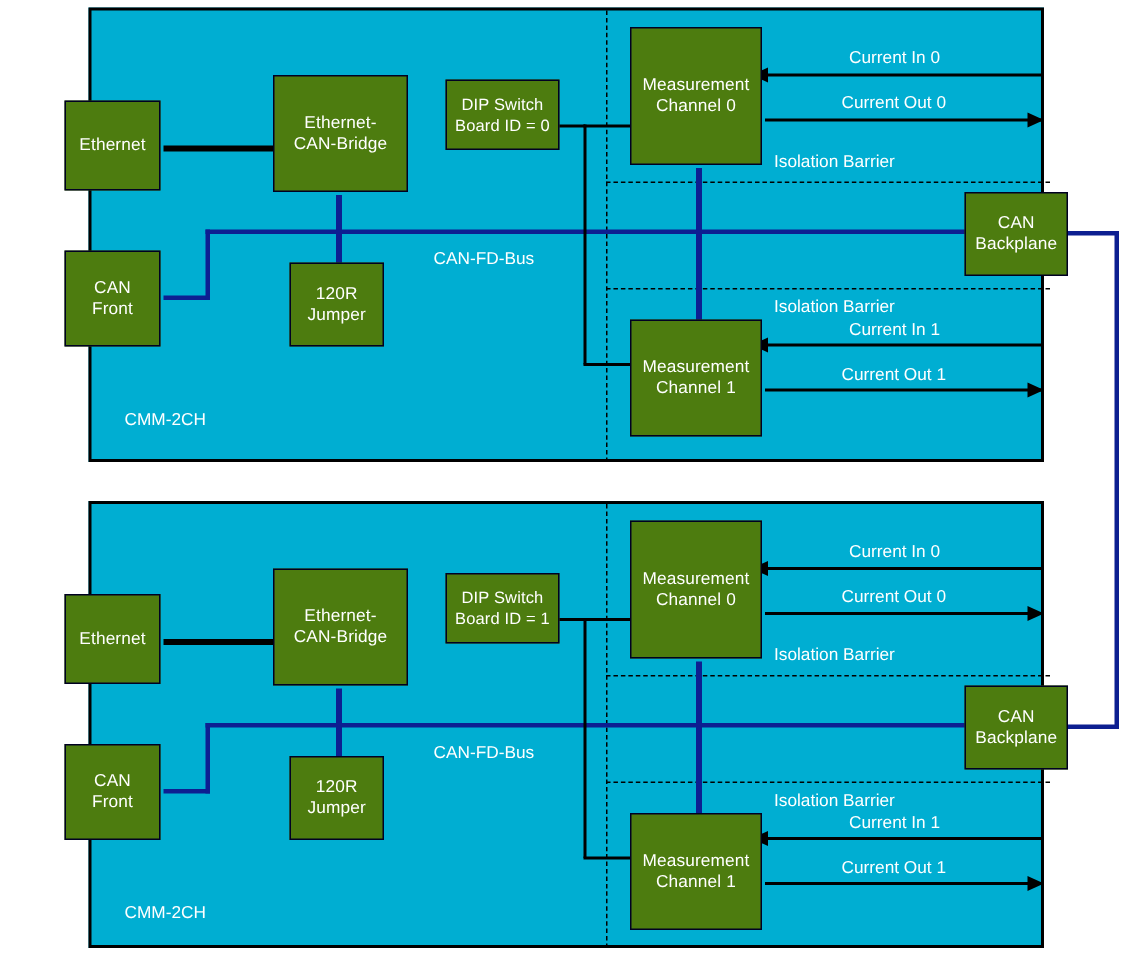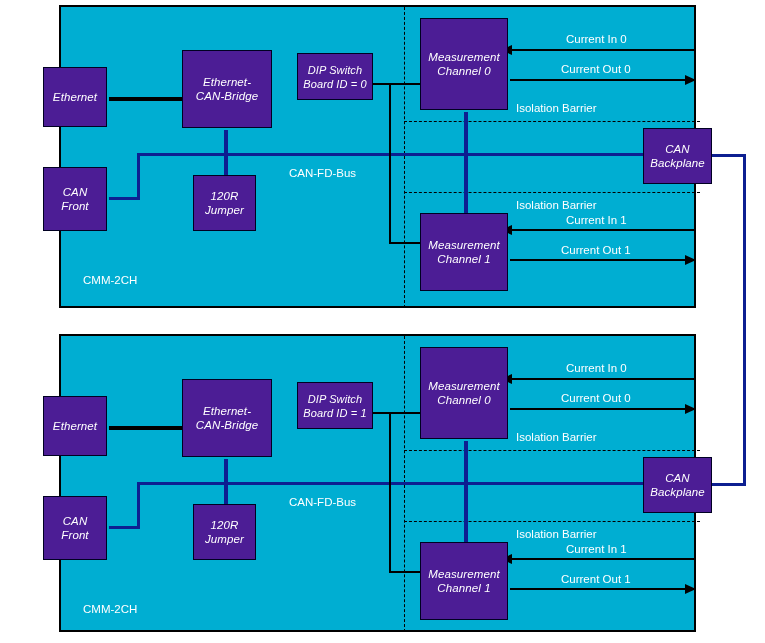--- a/index.html
+++ b/index.html
@@ -1,23 +1,23 @@
 <!DOCTYPE html>
 <html><head>
 <meta charset="utf-8">
 <style>
   html,body{margin:0;padding:0;background:#ffffff;}
   body{width:765px;height:643px;font-family:"Liberation Sans",sans-serif;}
   #stage{position:relative;width:765px;height:643px;overflow:hidden;background:#ffffff;}
 
   .panel{position:absolute;background:#00aed2;border:2px solid #000000;box-sizing:border-box;}
 
-  .blk{position:absolute;background:#4c1d95;border:1.5px solid #000022;box-sizing:border-box;
+  .blk{position:absolute;background:#4d7c0f;border:1.5px solid #000022;box-sizing:border-box;
        color:#ffffff;display:flex;align-items:center;justify-content:center;text-align:center;
-       font-size:11.5px;line-height:14px;letter-spacing:.1px;font-style:italic;}
+       font-size:11.5px;line-height:14px;letter-spacing:.1px;}
 
   .lbl{position:absolute;color:#ffffff;font-size:11.5px;line-height:13px;white-space:nowrap;text-align:right;}
   .wblk{position:absolute;background:#000000;}           
   .wbus{position:absolute;background:#0d1f91;}           
   .wthin{position:absolute;background:#000000;}          
 
   .dashH{position:absolute;border-top:1.6px dashed #000000;}
   .dashV{position:absolute;border-left:1.6px dashed #000000;}
 
   .arrowL,.arrowR{position:absolute;width:0;height:0;}

